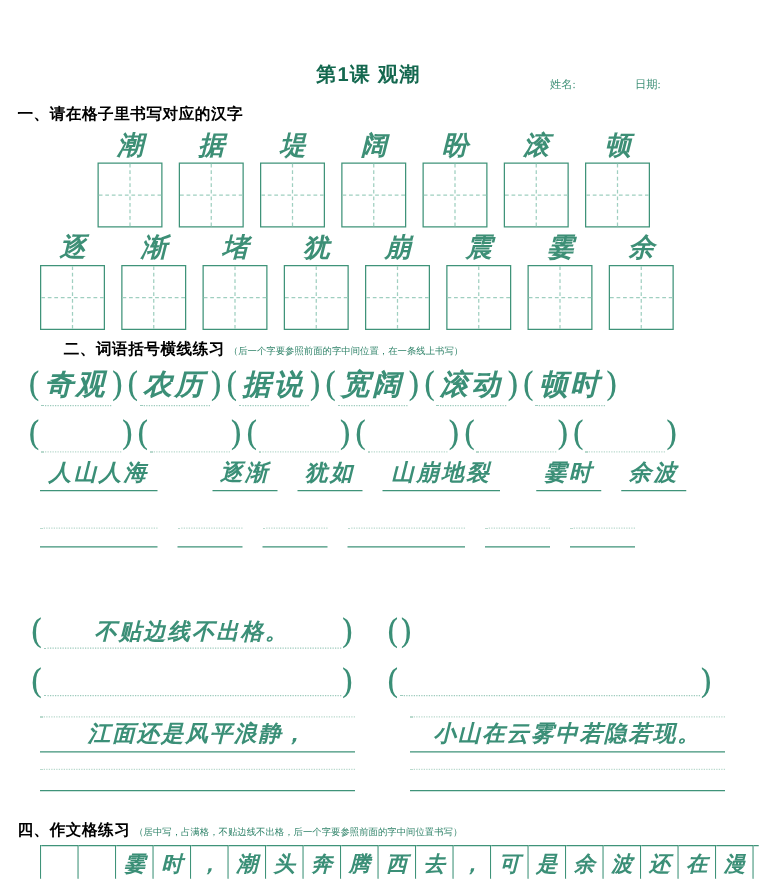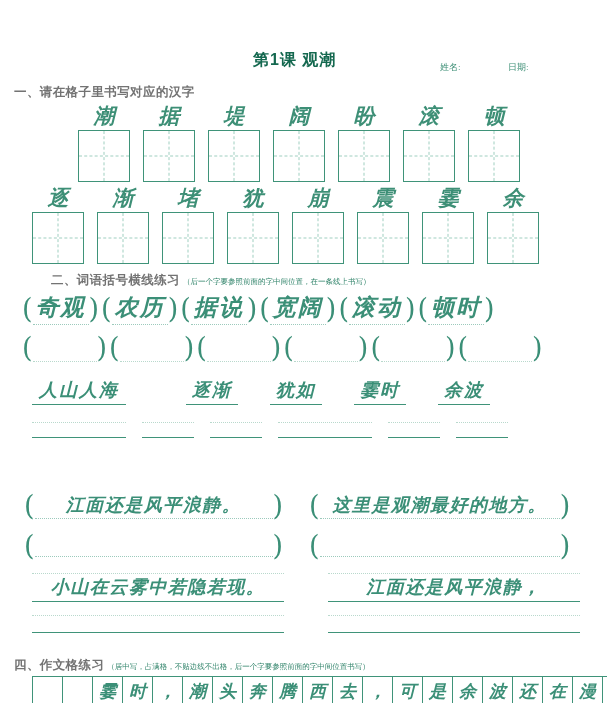--- a/index.html
+++ b/index.html
@@ -20,21 +20,21 @@
   .meta{
     position:absolute;font-size:9px;color:#3d8f76;
     font-family:"Liberation Serif", serif;white-space:nowrap;
   }
   .meta.name{left:440px;top:61px;}
   .meta.date{left:508px;top:61px;}
 
   
   .sec{position:absolute;left:14px;white-space:nowrap;}
   .sec .h{
-    font-size:12.5px;font-weight:bold;color:#737373;letter-spacing:.4px;
+    font-size:12.5px;font-weight:bold;color:#000000;letter-spacing:.4px;
   }
   .sec .note{
     font-size:7.5px;font-weight:normal;color:#2f8369;
     font-family:"Liberation Serif", serif;letter-spacing:0;margin-left:3px;
   }
 
   
   .hw{
     font-family:"DejaVu Serif", serif;
     color:#3b8f77;
@@ -271,65 +271,65 @@
         <span class="inner blank" style="width: 58px;">&nbsp;</span>
         <span class="paren">)</span>
       </div>
       <div class="brk">
         <span class="paren">(</span>
         <span class="inner blank" style="width: 58px;">&nbsp;</span>
         <span class="paren">)</span>
       </div>
     </div>
 
-  <div class="ul-row" id="s2r3" style="left:32px;top:378px;gap:32px;">
+  <div class="ul-row" id="s2r3" style="left:32px;top:366px;gap:16px;">
       <div class="ul-item" style="min-width: 94px;">人山人海</div>
       <div class="ul-item" style="min-width: 52px; margin-left: 28px;">逐渐</div>
       <div class="ul-item" style="min-width: 52px;">犹如</div>
-      <div class="ul-item" style="min-width: 52px;">霎时</div>
+      <div class="ul-item" style="min-width: 94px;">山崩地裂</div>
+      <div class="ul-item" style="min-width: 52px; margin-left: 13px;">霎时</div>
       <div class="ul-item" style="min-width: 52px;">余波</div>
     </div>
   <div class="ul-row" id="s2r4" style="left:32px;top:422px;gap:16px;">
       <div class="ul-item blank" style="min-width: 94px;"></div>
       <div class="ul-item blank" style="min-width: 52px;"></div>
       <div class="ul-item blank" style="min-width: 52px;"></div>
       <div class="ul-item blank" style="min-width: 94px;"></div>
       <div class="ul-item blank" style="min-width: 52px;"></div>
       <div class="ul-item blank" style="min-width: 52px;"></div>
     </div>
 
 
   <div class="sent-row" id="s3r1" style="left:24px;top:492px;gap:26px;">
       <div class="sent">
         <span class="paren">(</span>
-        <span class="inner" style="width: 230px;">江面还是风平浪静。</span>
+        <span class="inner" style="width: 230px;">不贴边线不出格。</span>
         <span class="paren">)</span>
       </div>
       <div class="sent">
         <span class="paren">(</span>
-        <span class="inner" style="width: 232px;">这里是观潮最好的地方。</span>
         <span class="paren">)</span>
       </div>
     </div>
   <div class="sent-row" id="s3r2" style="left:24px;top:532px;gap:26px;">
       <div class="sent">
         <span class="paren">(</span>
         <span class="inner" style="width: 230px;">&nbsp;</span>
         <span class="paren">)</span>
       </div>
       <div class="sent">
         <span class="paren">(</span>
         <span class="inner" style="width: 232px;">&nbsp;</span>
         <span class="paren">)</span>
       </div>
     </div>
 
   <div class="sent-row" id="s3r3" style="left:32px;top:573px;gap:44px;align-items:flex-end;">
+      <div class="sline" style="width: 252px;">江面还是风平浪静，</div>
       <div class="sline" style="width: 252px;">小山在云雾中若隐若现。</div>
-      <div class="sline" style="width: 252px;">江面还是风平浪静，</div>
     </div>
   <div class="sent-row" id="s3r4" style="left:32px;top:615px;gap:44px;align-items:flex-end;">
       <div class="sline blank" style="width: 252px;"></div>
       <div class="sline blank" style="width: 252px;"></div>
     </div>
 
   <div class="sec" style="top:655px;">
     <span class="h">四、作文格练习</span><span class="note">（居中写，占满格，不贴边线不出格，后一个字要参照前面的字中间位置书写）</span>
   </div>
 

